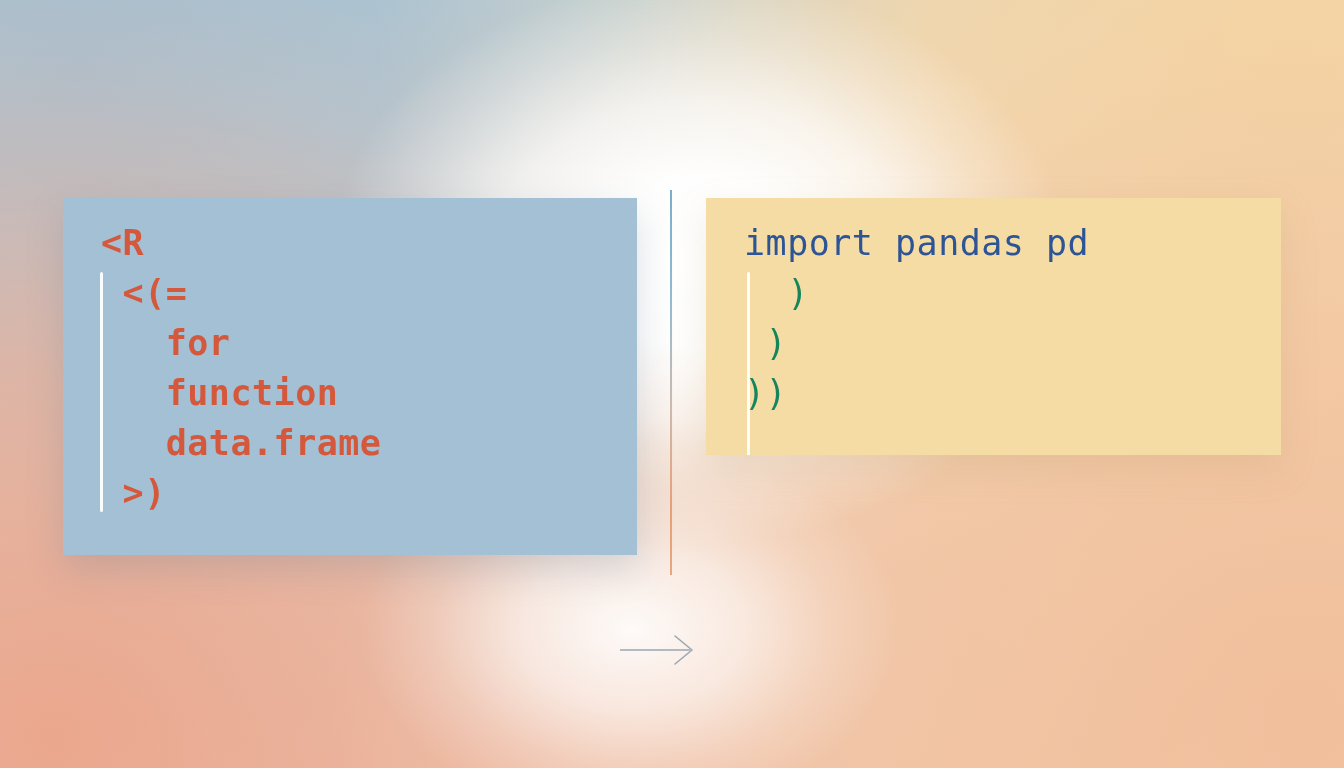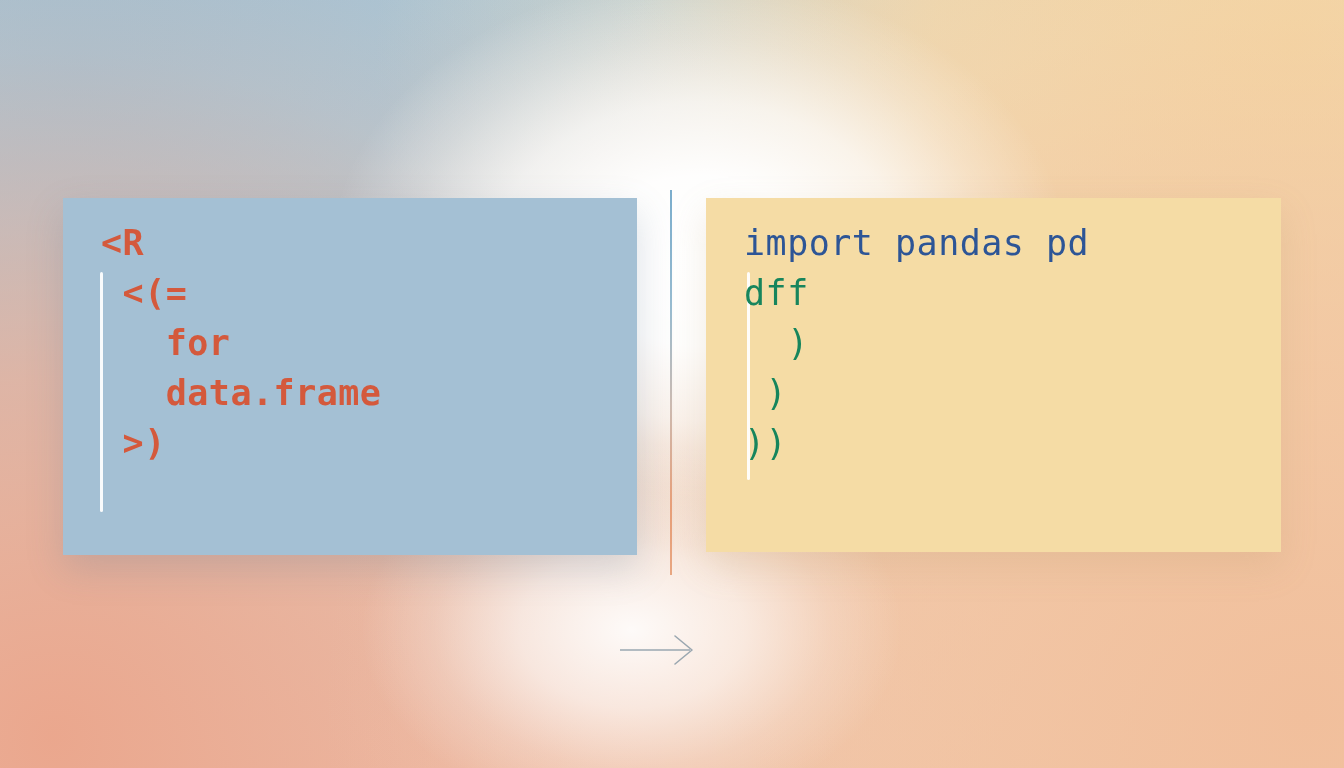--- a/index.html
+++ b/index.html
@@ -92,21 +92,21 @@
     top: 198px;
     width: 574px;
     height: 357px;
     background: #a4c0d4;
     box-shadow: 0 14px 34px rgba(90,120,145,0.22);
   }
   #panel-right {
     left: 706px;
     top: 198px;
     width: 575px;
-    height: 354px;
+    height: 257px;
     background: #f5dca5;
     box-shadow: 0 14px 34px rgba(180,150,100,0.18);
   }
 
   .accent-bar {
     position: absolute;
     width: 3px;
     background: rgba(255,255,255,0.93);
     border-radius: 2px;
   }
@@ -183,32 +183,32 @@
   <div class="bg-layer bg-br"></div>
   <div class="bg-layer bg-center-glow"></div>
   <div class="bg-layer bg-center-glow2"></div>
 
   <div class="panel" id="panel-left">
     <div class="accent-bar" id="accent-left"></div>
     <div class="code-block">
       <div class="code-line">&lt;R</div>
       <div class="code-line"> &lt;(=</div>
       <div class="code-line">   for</div>
+      <div class="code-line">   function</div>
       <div class="code-line">   data.frame</div>
       <div class="code-line"> &gt;)</div>
     </div>
   </div>
 
   <div id="divider"></div>
 
   <div class="panel" id="panel-right">
     <div class="accent-bar" id="accent-right"></div>
     <div class="code-block">
       <div class="code-line"><span class="tok-blue">import pandas pd</span></div>
-      <div class="code-line"><span class="tok-green">dff</span></div>
       <div class="code-line">  <span class="tok-green">)</span></div>
       <div class="code-line"> <span class="tok-green">)</span></div>
       <div class="code-line"><span class="tok-green">))</span></div>
     </div>
   </div>
 
   <svg id="arrow" viewBox="0 0 80 40">
     <line x1="2" y1="20" x2="72" y2="20" stroke="#9aa7b0" stroke-width="1.6"></line>
     <polyline points="57,6 74,20 57,34" fill="none" stroke="#9aa7b0" stroke-width="1.6" stroke-linecap="round" stroke-linejoin="round"></polyline>
   </svg>

